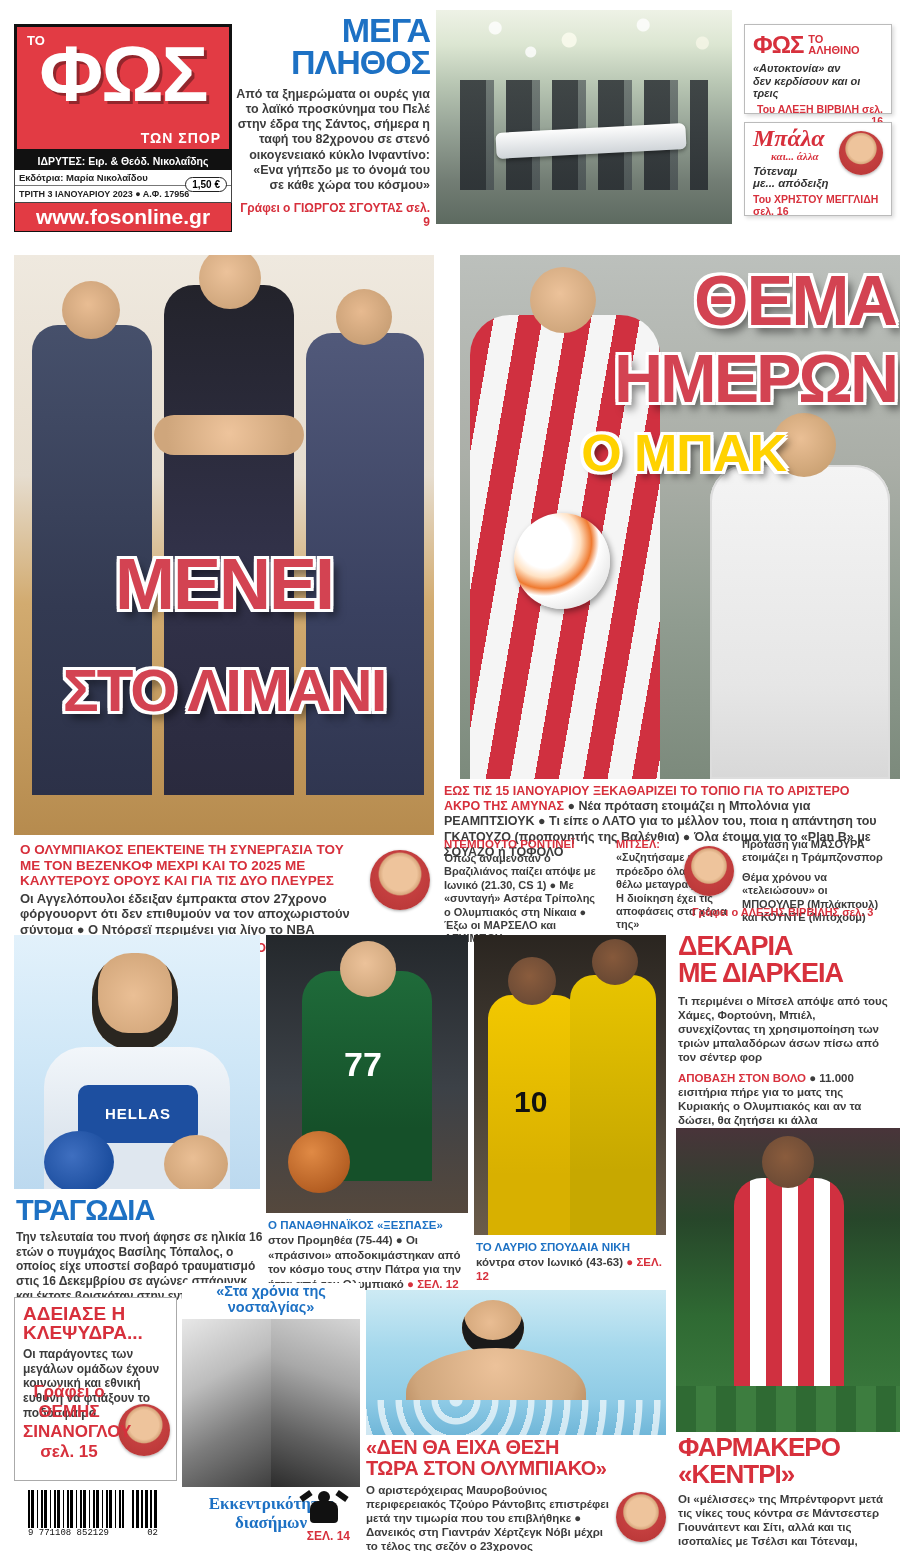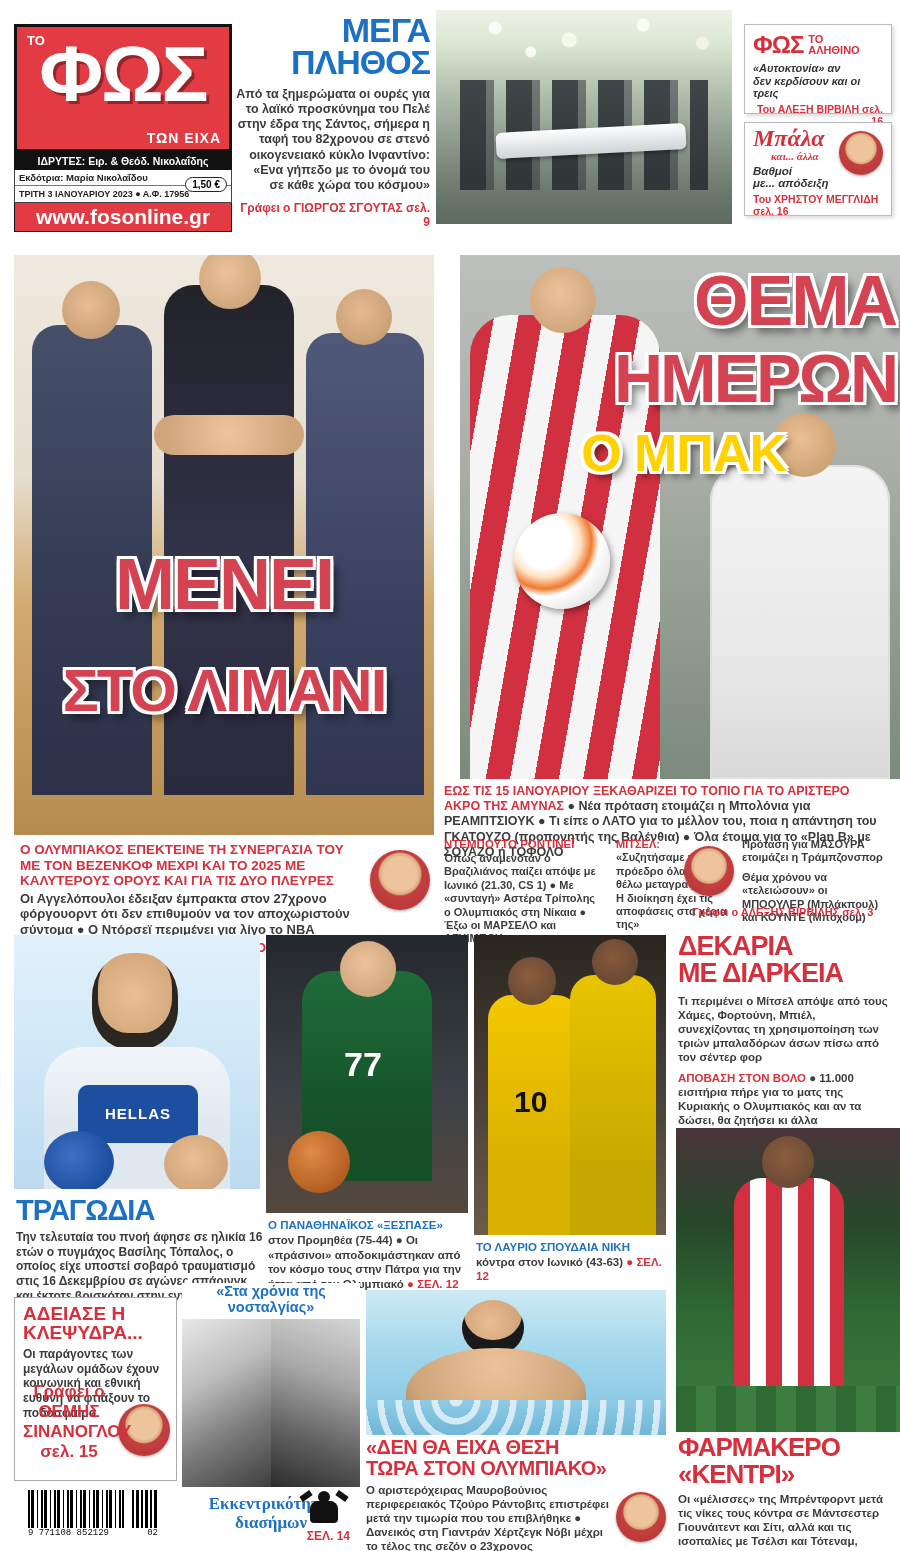--- a/index.html
+++ b/index.html
@@ -31,21 +31,21 @@
 </style>
 </head>
 <body>
 
 <div id="page">
 
   <div class="abs" style="left:14px;top:24px;width:218px;">
     <div style="position:relative;background:var(--red);border:3px solid #111;height:128px;">
       <div style="position:absolute;left:10px;top:6px;color:#fff;font-weight:800;font-size:13px;">ΤΟ</div>
       <div style="position:absolute;left:0;right:0;top:8px;text-align:center;color:#fff;font-weight:800;font-size:78px;line-height:1;letter-spacing:-2px;text-shadow:3px 3px 0 rgba(0,0,0,.35);">ΦΩΣ</div>
-      <div style="position:absolute;right:8px;bottom:3px;color:#fff;font-weight:800;font-size:14px;letter-spacing:1px;">ΤΩΝ ΕΙΧΑ</div>
+      <div style="position:absolute;right:8px;bottom:3px;color:#fff;font-weight:800;font-size:14px;letter-spacing:1px;">ΤΩΝ ΣΠΟΡ</div>
     </div>
     <div style="background:#111;color:#fff;font-weight:700;font-size:10.5px;text-align:center;padding:3px 16px;">ΙΔΡΥΤΕΣ: Ειρ. &amp; Θεόδ. Νικολαΐδης</div>
     <div style="position:relative;border:1px solid #444;border-top:none;background:#fff;">
       <div style="font-size:9.5px;font-weight:700;color:#222;padding:2px 4px;border-bottom:1px solid #777;">Εκδότρια: Μαρία Νικολαΐδου</div>
       <div style="font-size:9px;font-weight:700;color:#222;padding:3px 4px;">ΤΡΙΤΗ 3 ΙΑΝΟΥΑΡΙΟΥ 2023 ● Α.Φ. 17956</div>
       <div style="position:absolute;right:4px;top:7px;border:1.5px solid #222;border-radius:12px;padding:1px 6px;font-size:10px;font-weight:700;background:#fff;">1,50 €</div>
     </div>
     <div style="background:var(--red);color:#fff;font-weight:800;font-size:21px;text-align:center;padding:2px 0;border:1px solid #111;border-top:none;">www.fosonline.gr</div>
   </div>
 
@@ -70,21 +70,21 @@
     </div>
     <div class="preline" style="color:#333;font-weight:700;font-style:italic;font-size:11px;margin-top:3px;line-height:1.15;">«Αυτοκτονία» αν
 δεν κερδίσουν και οι τρεις</div>
     <div class="red-b" style="font-size:10.5px;margin-top:3px;text-align:right;">Του ΑΛΕΞΗ ΒΙΡΒΙΛΗ σελ. 16</div>
   </div>
 
   <div class="abs" style="left:744px;top:122px;width:148px;height:94px;border:1px solid #bbb;box-shadow:2px 2px 4px rgba(0,0,0,.15);background:#fff;padding:5px 8px;">
     <div class="avatar" style="position:absolute;right:8px;top:8px;width:44px;height:44px;"></div>
     <div style="color:var(--tred);font-weight:800;font-size:24px;font-family:'Liberation Serif',serif;font-style:italic;line-height:.9;">Μπάλα</div>
     <div style="color:var(--tred);font-weight:700;font-size:11px;font-family:'Liberation Serif',serif;font-style:italic;margin-left:18px;">και... άλλα</div>
-    <div class="preline" style="color:#333;font-weight:700;font-style:italic;font-size:11.5px;margin-top:3px;line-height:1.1;">Βαθμοί
+    <div class="preline" style="color:#333;font-weight:700;font-style:italic;font-size:11.5px;margin-top:3px;line-height:1.1;">Τότεναμ
 με... απόδειξη</div>
     <div class="red-b" style="font-size:10.5px;margin-top:3px;">Του ΧΡΗΣΤΟΥ ΜΕΓΓΛΙΔΗ σελ. 16</div>
   </div>
 
   <div class="photo" style="left:14px;top:255px;width:420px;height:580px;background:linear-gradient(180deg,#efe9df 0%,#e6ddcf 38%,#d2ab70 60%,#b68b4e 100%);">
     <div style="position:absolute;left:18px;top:70px;width:120px;height:470px;background:linear-gradient(180deg,#46506b,#333a52 60%,#2c3148);border-radius:26px 26px 0 0;"></div>
     <div style="position:absolute;left:150px;top:30px;width:130px;height:510px;background:linear-gradient(180deg,#23232b,#32324a 55%,#2a2a3e);border-radius:30px 30px 0 0;"></div>
     <div style="position:absolute;left:292px;top:78px;width:118px;height:462px;background:linear-gradient(180deg,#51597a,#3a4160 60%,#303650);border-radius:26px 26px 0 0;"></div>
     <div style="position:absolute;left:48px;top:26px;width:58px;height:58px;border-radius:50%;background:radial-gradient(circle at 45% 40%,#e9bd93,#caa077 75%,#a87f55);"></div>
     <div style="position:absolute;left:185px;top:-8px;width:62px;height:62px;border-radius:50%;background:radial-gradient(circle at 45% 40%,#ecc29a,#cfa67c 75%,#aa8157);"></div>

